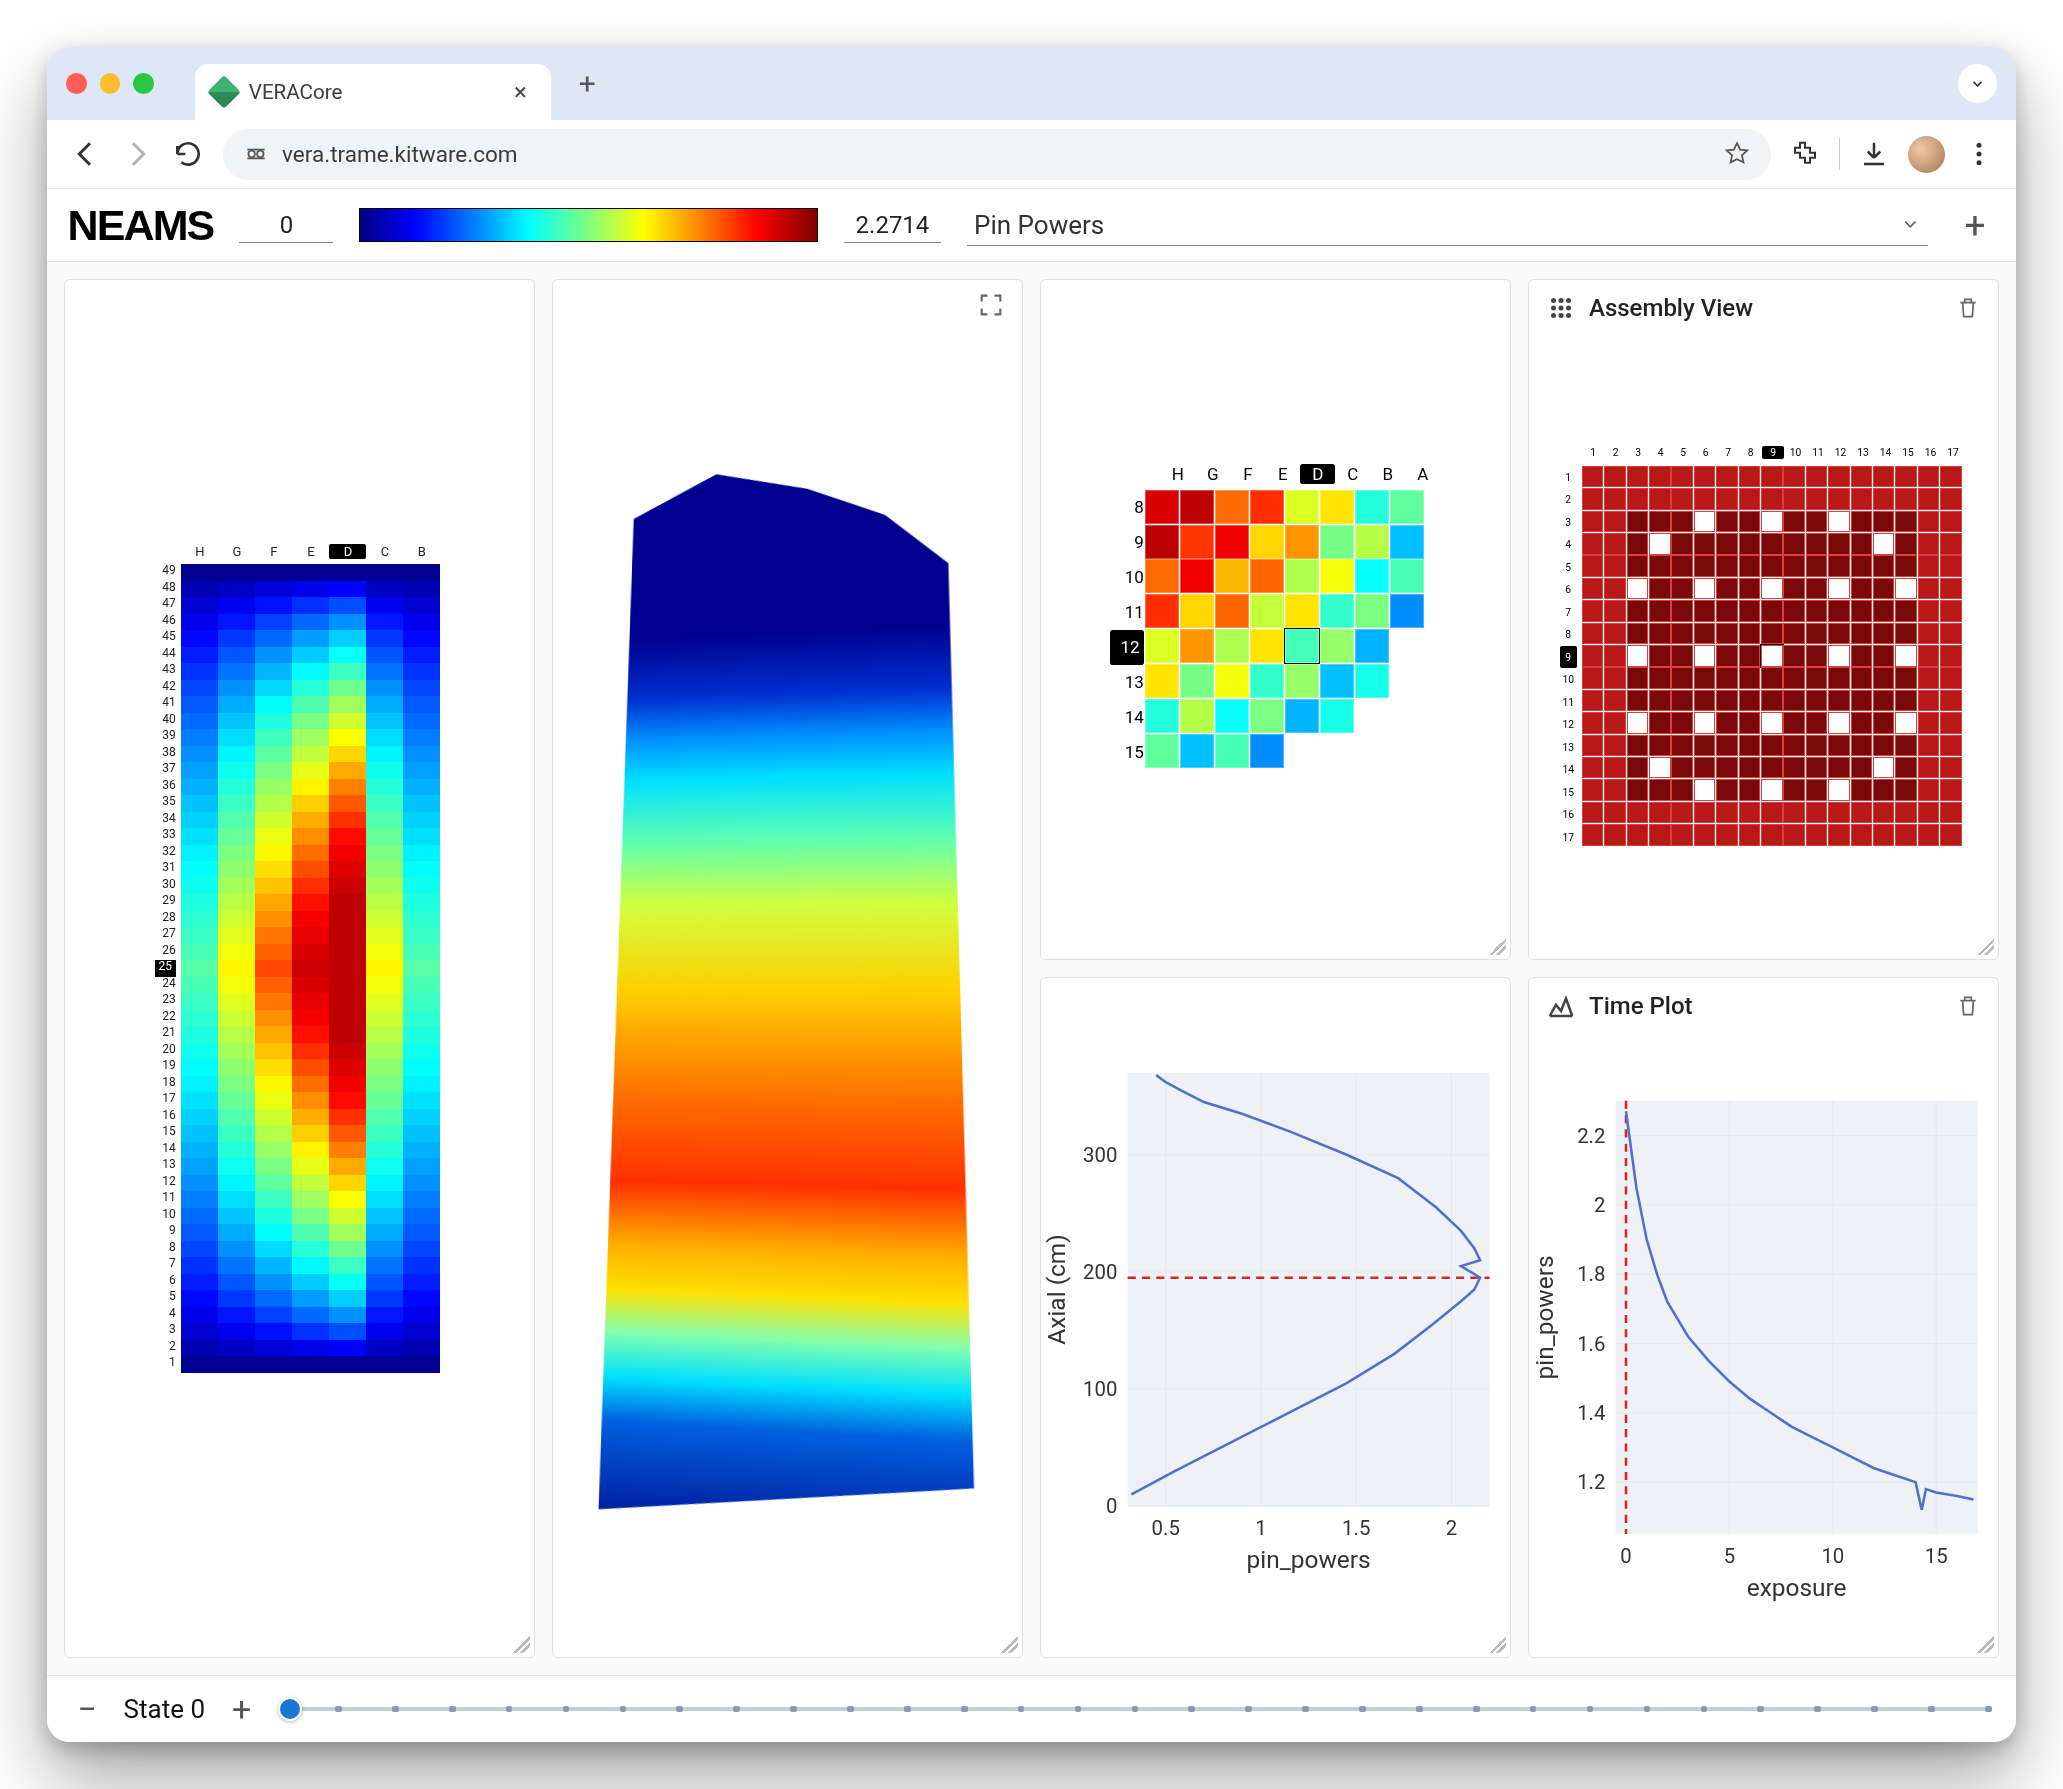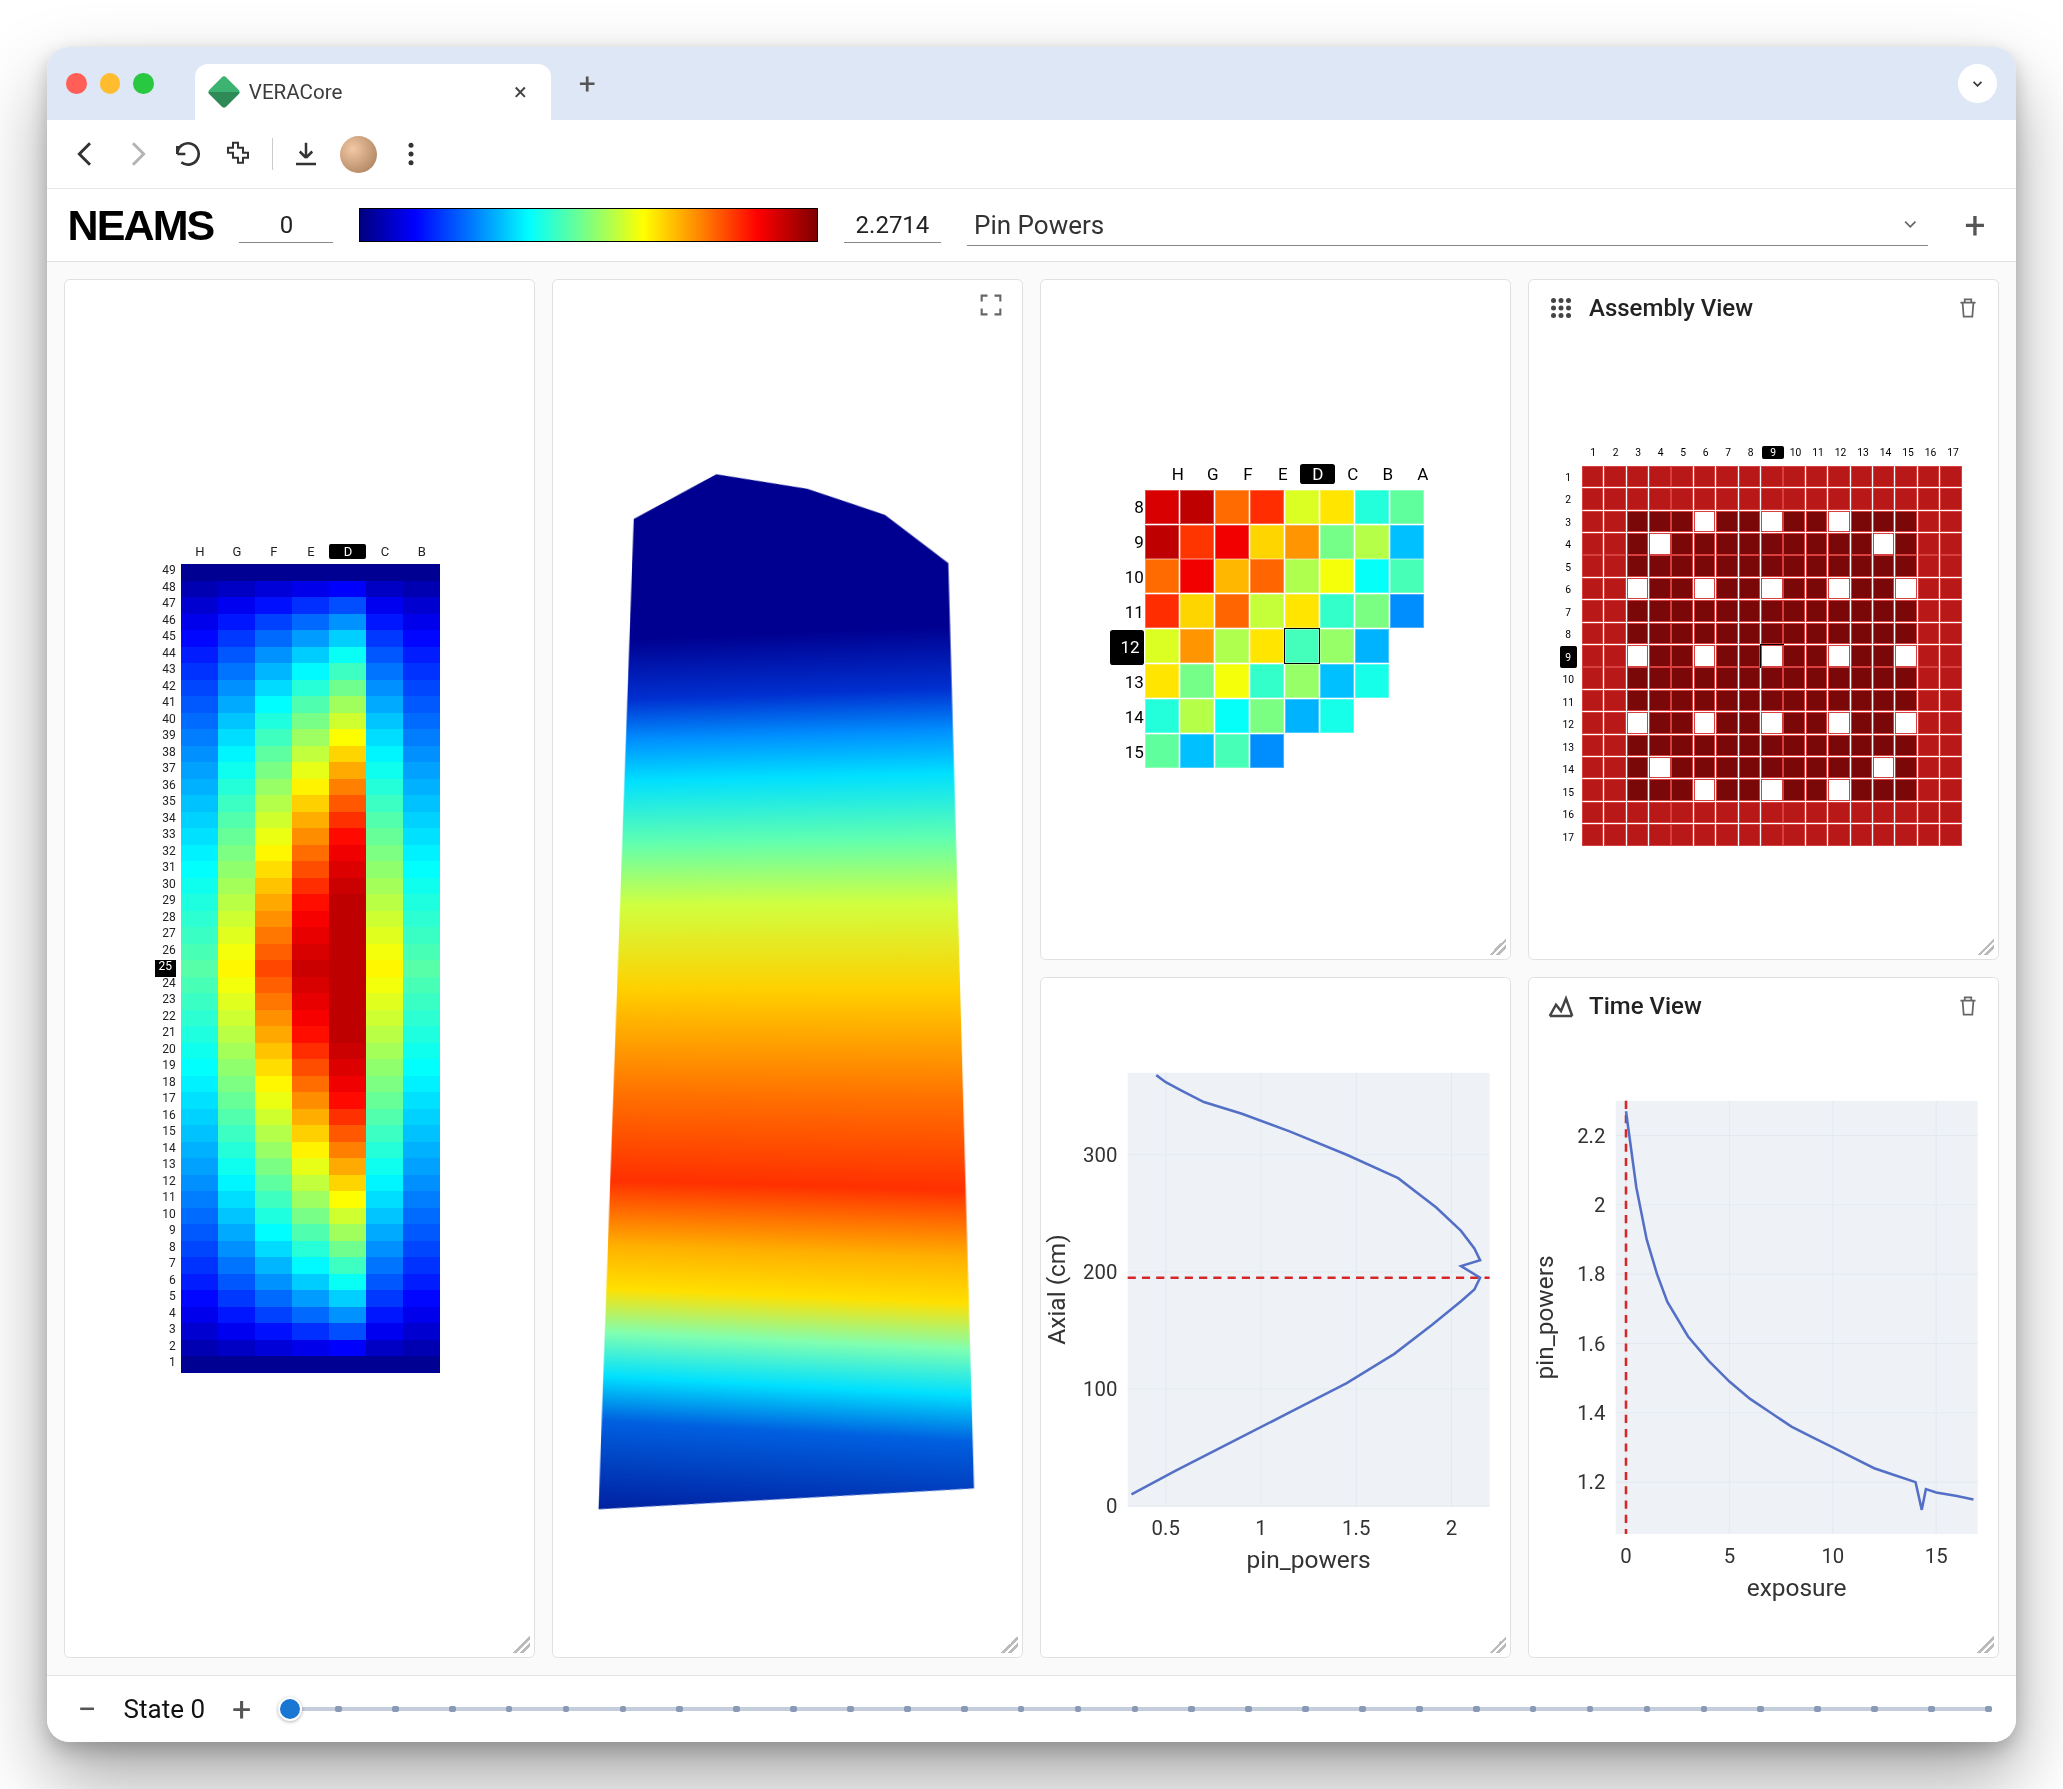--- a/index.html
+++ b/index.html
@@ -234,20 +234,36 @@
     </div>
     <div class="nav-icon disabled">
       <svg viewBox="0 0 24 24">
           <path d="M9 4l8 8-8 8" fill="none" stroke="currentColor" stroke-width="2.2"></path>
         </svg>
     </div>
     <div class="nav-icon">
       <svg viewBox="0 0 24 24">
           <path d="M4 12a8 8 0 1 1 3 6.2M4 12V6m0 6h6" fill="none" stroke="currentColor" stroke-width="2"></path>
         </svg>
+    </div>
+    <div class="address-bar">
+      <span class="addr-icon">
+        <svg viewBox="0 0 24 24">
+            <circle cx="8" cy="12" r="3" fill="none" stroke="currentColor" stroke-width="1.6"></circle>
+            <circle cx="16" cy="12" r="3" fill="none" stroke="currentColor" stroke-width="1.6"></circle>
+            <path d="M4 8h16M4 16h16" stroke="currentColor" stroke-width="1.6"></path>
+          </svg>
+      </span>
+      <span>vera.trame.kitware.com</span>
+      <span style="flex:1"></span>
+      <span class="addr-icon">
+        <svg viewBox="0 0 24 24">
+            <path d="M12 2l2.9 6 6.6.6-5 4.6 1.5 6.5L12 16.8 6 19.7l1.5-6.5-5-4.6 6.6-.6z" fill="none" stroke="currentColor" stroke-width="1.6"></path>
+          </svg>
+      </span>
     </div>
     <div class="toolbar-right">
       <div class="ext-icon">
         <svg viewBox="0 0 24 24">
             <path d="M8 3h4v4h4v4h4v4h-4v4h-4v-4H8v-4H4V7h4z" fill="none" stroke="currentColor" stroke-width="1.6"></path>
           </svg>
       </div>
       <div style="width:0.9px;height:32px;background:#ccc"></div>
       <div class="ext-icon">
         <svg viewBox="0 0 24 24">
@@ -1203,21 +1219,21 @@
       <div class="resize-grip"></div>
     </div>
 
     <div class="panel">
       <div class="panel-header">
         <span class="ph-icon">
           <svg viewBox="0 0 24 24">
               <path d="M3 20h18M3 20l5-9 4 5 4-10 5 14" fill="none" stroke="currentColor" stroke-width="2"></path>
             </svg>
         </span>
-        <span class="ph-title">Time View</span>
+        <span class="ph-title">Time Plot</span>
         <span class="ph-trash trash">
           <svg viewBox="0 0 24 24">
               <path d="M5 7h14M9 7V4h6v3m-8 0l1 13h8l1-13" fill="none" stroke="currentColor" stroke-width="1.6"></path>
             </svg>
         </span>
       </div>
       <div class="panel-body">
         <svg class="plot-svg" id="time-plot-svg" viewBox="0 0 460 520">
             <rect x="85" y="20" width="355" height="425" class="plot-bg"></rect>
             <line class="plot-grid" x1="95.14285714285714" y1="20" x2="95.14285714285714" y2="445"></line>

